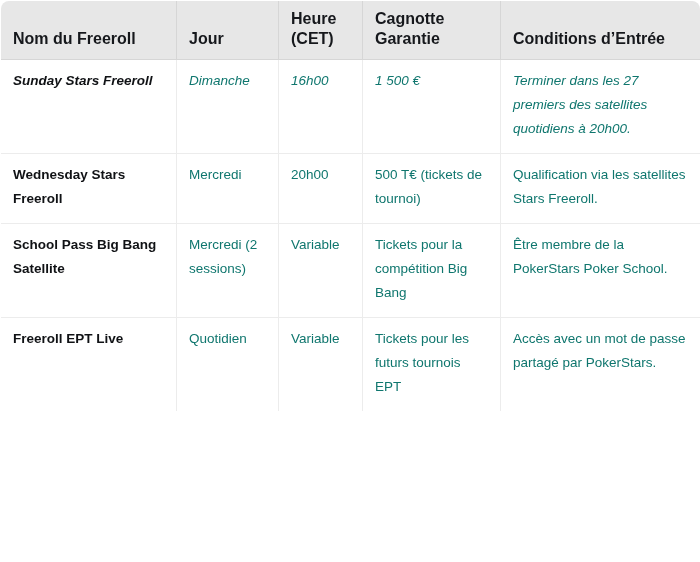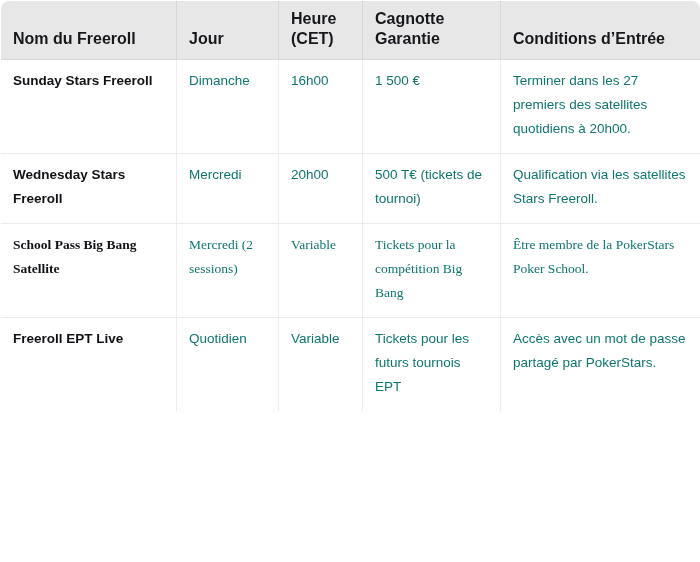--- a/index.html
+++ b/index.html
@@ -63,25 +63,25 @@
   }
 
   
   col.c0 { width: 176px; }
   col.c1 { width: 102px; }
   col.c2 { width: 84px; }
   col.c3 { width: 138px; }
   col.c4 { width: 200px; }
 
   
-  tr.r0 td { height: 80px; }
+  tr.r0 td { height: 80px; font-style: italic; }
   tr.r1 td { height: 54px; }
   tr.r2 td { height: 80px; }
   tr.r3 td { height: 54px; }
-  tr.r4 td { height: 78px; font-family: Liberation Serif, serif; }
+  tr.r4 td { height: 78px; }
   tr.r5 td { height: 80px; }
 </style>
 </head>
 <body>
 
 <div class="table-wrap">
   <table class="freeroll-table">
     <colgroup>
       <col class="c0">
         <col class="c1">

